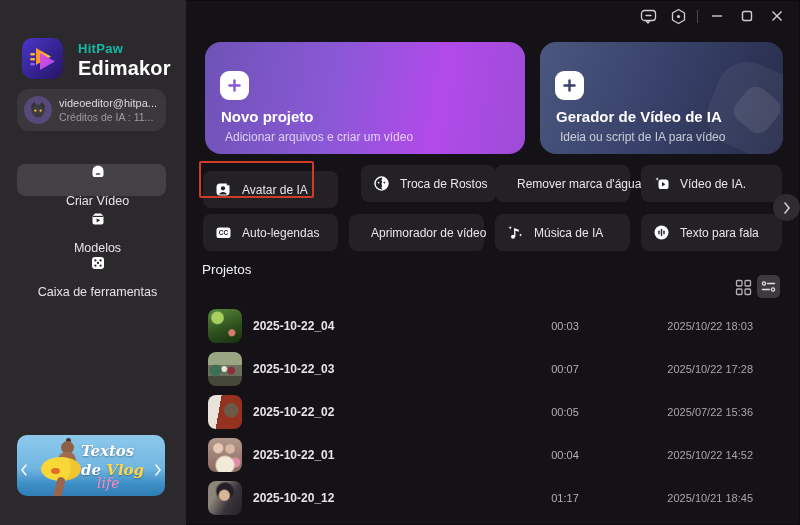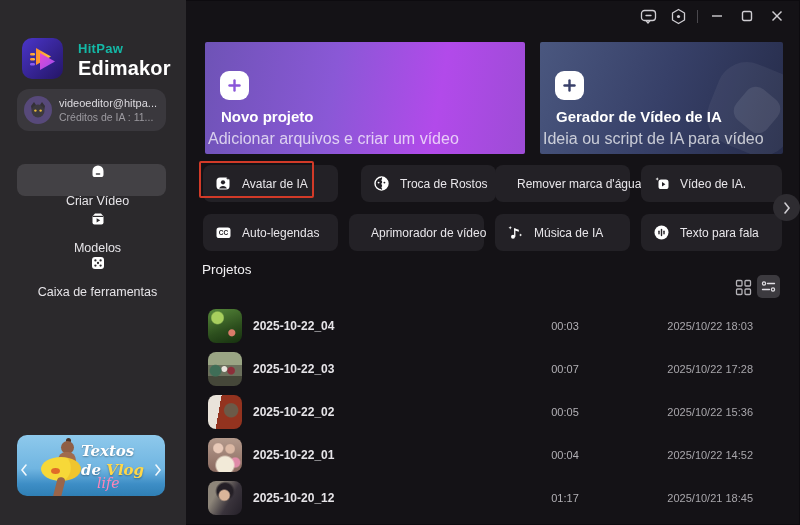--- a/index.html
+++ b/index.html
@@ -46,33 +46,33 @@
   .banner .arrow { position:absolute; top:27px; width:12px; height:16px; display:flex; align-items:center;
     justify-content:center; color:rgba(255,255,255,.9); cursor:pointer; }
   .banner .arrow.prev { left:1px; } .banner .arrow.next { right:1px; }
   
   .titlebar { position:absolute; top:0; left:186px; right:0; height:32px; display:flex;
     justify-content:flex-end; align-items:center; padding-right:8px; }
   .tb-btn { width:30px; height:32px; display:flex; align-items:center; justify-content:center;
     color:#cfcdd2; cursor:pointer; }
   .tb-sep { width:1px; height:13px; background:#4a484d; margin:0 4px; }
   
-  .card { position:absolute; top:42px; height:112px; border-radius:2px; cursor:pointer; overflow:hidden; }
+  .card { position:absolute; top:42px; height:112px; border-radius:16px; cursor:pointer; overflow:hidden; }
   .card.new-project { left:205px; width:320px;
     background:linear-gradient(100deg,#6e53b6 0%,#8a58d6 40%,#b24aea 72%,#9d4cd6 100%); }
   .card.ai-generator { left:540px; width:243px;
     background:linear-gradient(110deg,#4a577f 0%,#374068 50%,#262c4a 100%); }
   .card .wm1 { position:absolute; right:-14px; top:24px; width:86px; height:86px;
     background:rgba(255,255,255,.055); border-radius:30px; transform:rotate(22deg); }
   .card .wm2 { position:absolute; right:6px; top:48px; width:40px; height:40px;
     background:rgba(255,255,255,.09); border-radius:12px; transform:rotate(40deg); }
   .card .plus { position:absolute; left:15px; top:29px; width:29px; height:29px; background:#ffffff;
     border-radius:9px; display:flex; align-items:center; justify-content:center; }
   .card .title { position:absolute; left:16px; top:66px; font-size:15px; font-weight:bold; color:#fff; }
-  .card .subtitle { position:absolute; left:3px; top:88px; font-size:16px; color:rgba(255,255,255,.72); }
+  .card .subtitle { position:absolute; left:20px; top:88px; font-size:12px; color:rgba(255,255,255,.72); }
   
   .feature { position:absolute; width:135px; height:37px; background:#232126; border-radius:8px;
     display:flex; align-items:center; padding-left:12px; gap:10px; cursor:pointer; }
   .feature .lbl { font-size:12px; color:#e8e6ea; white-space:nowrap; }
   .annotation { position:absolute; left:199px; top:161px; width:115px; height:37px;
     border:2px solid #d23a28; border-radius:2px; z-index:6; pointer-events:none; }
   .next-circle { position:absolute; left:773px; top:194px; width:27px; height:27px; border-radius:50%;
     background:#2e2c31; display:flex; align-items:center; justify-content:center; color:#cfcdd2; cursor:pointer; }
   
   .proj-title { position:absolute; left:202px; top:262px; font-size:13.5px; font-weight:normal; color:#f2f1f3; }
@@ -251,21 +251,21 @@
     <div class="plus">
       <svg width="13" height="13" viewBox="0 0 13 13">
           <line x1="6.5" y1="1.5" x2="6.5" y2="11.5" stroke="#39406a" stroke-width="2.4" stroke-linecap="round"></line>
           <line x1="1.5" y1="6.5" x2="11.5" y2="6.5" stroke="#39406a" stroke-width="2.4" stroke-linecap="round"></line>
         </svg>
     </div>
     <div class="title">Gerador de Vídeo de IA</div>
     <div class="subtitle">Ideia ou script de IA para vídeo</div>
   </div>
 
-  <div class="feature" style="left:203px; top:165px;">
+  <div class="feature" style="left:203px; top:171px;">
     <svg width="17" height="17" viewBox="0 0 17 17">
       <rect x="1.5" y="2.5" width="13" height="12" rx="3.5" fill="#ffffff"></rect>
       <circle cx="8" cy="7.3" r="2.1" fill="#232126"></circle>
       <path d="M4.2 13.5 a3.9 3.3 0 0 1 7.6 0 z" fill="#232126"></path>
       <path d="M13 1.2 l.6 1.4 1.4.6 -1.4.6 -.6 1.4 -.6-1.4 -1.4-.6 1.4-.6z" fill="#232126"></path>
     </svg>
     <span class="lbl">Avatar de IA</span>
   </div>
   <div class="feature" style="left:361px; top:165px;">
     <svg width="17" height="17" viewBox="0 0 17 17">
@@ -367,21 +367,21 @@
     <div class="prow">
       <div class="thumb wedding-group"></div>
       <span class="pname">2025-10-22_03</span>
       <span class="pdur">00:07</span>
       <span class="pdate">2025/10/22 17:28</span>
     </div>
     <div class="prow">
       <div class="thumb portrait-red"></div>
       <span class="pname">2025-10-22_02</span>
       <span class="pdur">00:05</span>
-      <span class="pdate">2025/10/22 15:36</span>
+      <span class="pdate">2025/07/22 15:36</span>
     </div>
     <div class="prow">
       <div class="thumb friends-group"></div>
       <span class="pname">2025-10-22_01</span>
       <span class="pdur">00:04</span>
       <span class="pdate">2025/10/22 14:52</span>
     </div>
     <div class="prow">
       <div class="thumb woman-portrait"></div>
       <span class="pname">2025-10-20_12</span>

